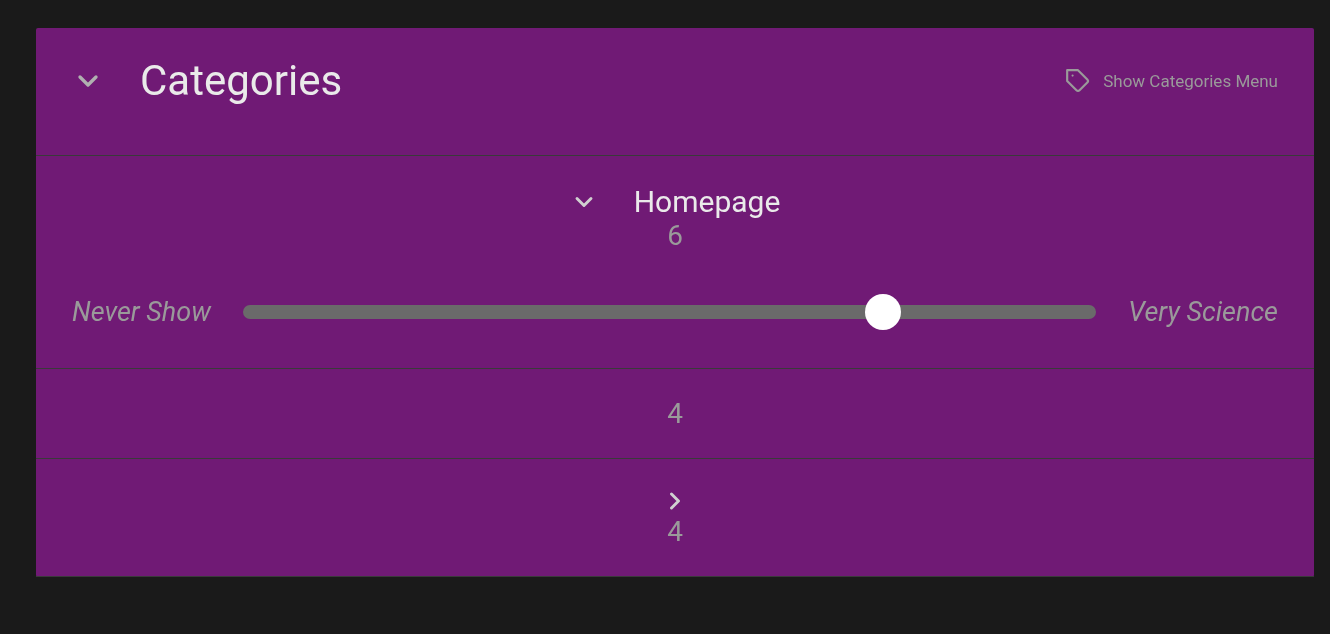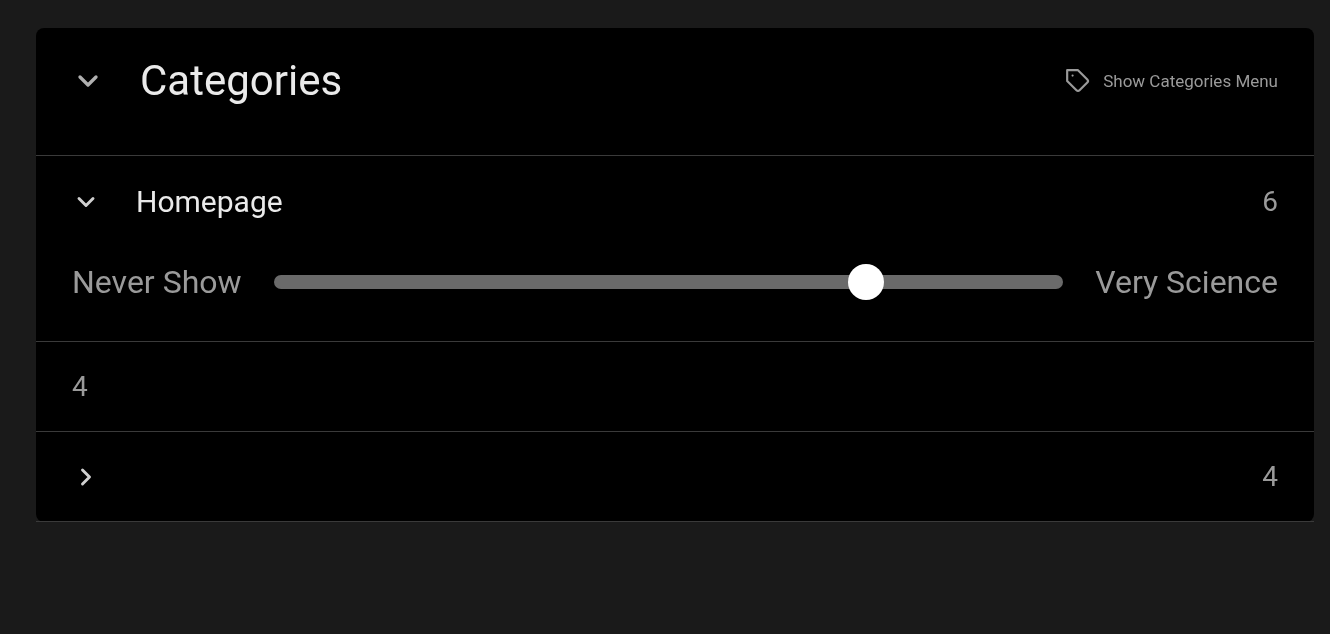--- a/index.html
+++ b/index.html
@@ -8,23 +8,23 @@
       box-sizing: border-box;
     }
     body {
       background: #1a1a1a;
       font-family: -apple-system, BlinkMacSystemFont, "Segoe UI", Roboto, Helvetica, Arial, sans-serif;
       width: 1330px;
       height: 634px;
       padding: 28px 16px 0 36px;
     }
     .panel {
-      background: #000000;
+      background: #701a75;
       width: 100%;
-      border-radius: 8px;
+      border-radius: 2px;
     }
     .header {
       display: flex;
       align-items: center;
       justify-content: space-between;
       padding: 28px 36px 50px 36px;
       border-bottom: 1px solid #3a3a3a;
     }
     .header-left {
       display: flex;
@@ -54,20 +54,21 @@
     }
     .category-row {
       border-bottom: 1px solid #3a3a3a;
     }
     .category-header {
       display: flex;
       align-items: center;
       justify-content: space-between;
       padding: 28px 36px;
       cursor: pointer;
+      flex-direction: column;
     }
     .category-left {
       display: flex;
       align-items: center;
       gap: 36px;
     }
     .category-chevron {
       color: #d0d0d0;
       display: flex;
       align-items: center;
@@ -83,22 +84,23 @@
       font-size: 28px;
     }
     .slider-container {
       display: flex;
       align-items: center;
       padding: 16px 36px 40px 36px;
       gap: 32px;
     }
     .slider-label {
       color: #9a9a9a;
-      font-size: 32px;
+      font-size: 27px;
       white-space: nowrap;
+      font-style: italic;
     }
     .slider-track {
       flex: 1;
       height: 14px;
       background: #6a6a6a;
       border-radius: 7px;
       position: relative;
       cursor: pointer;
     }
     .slider-thumb {

